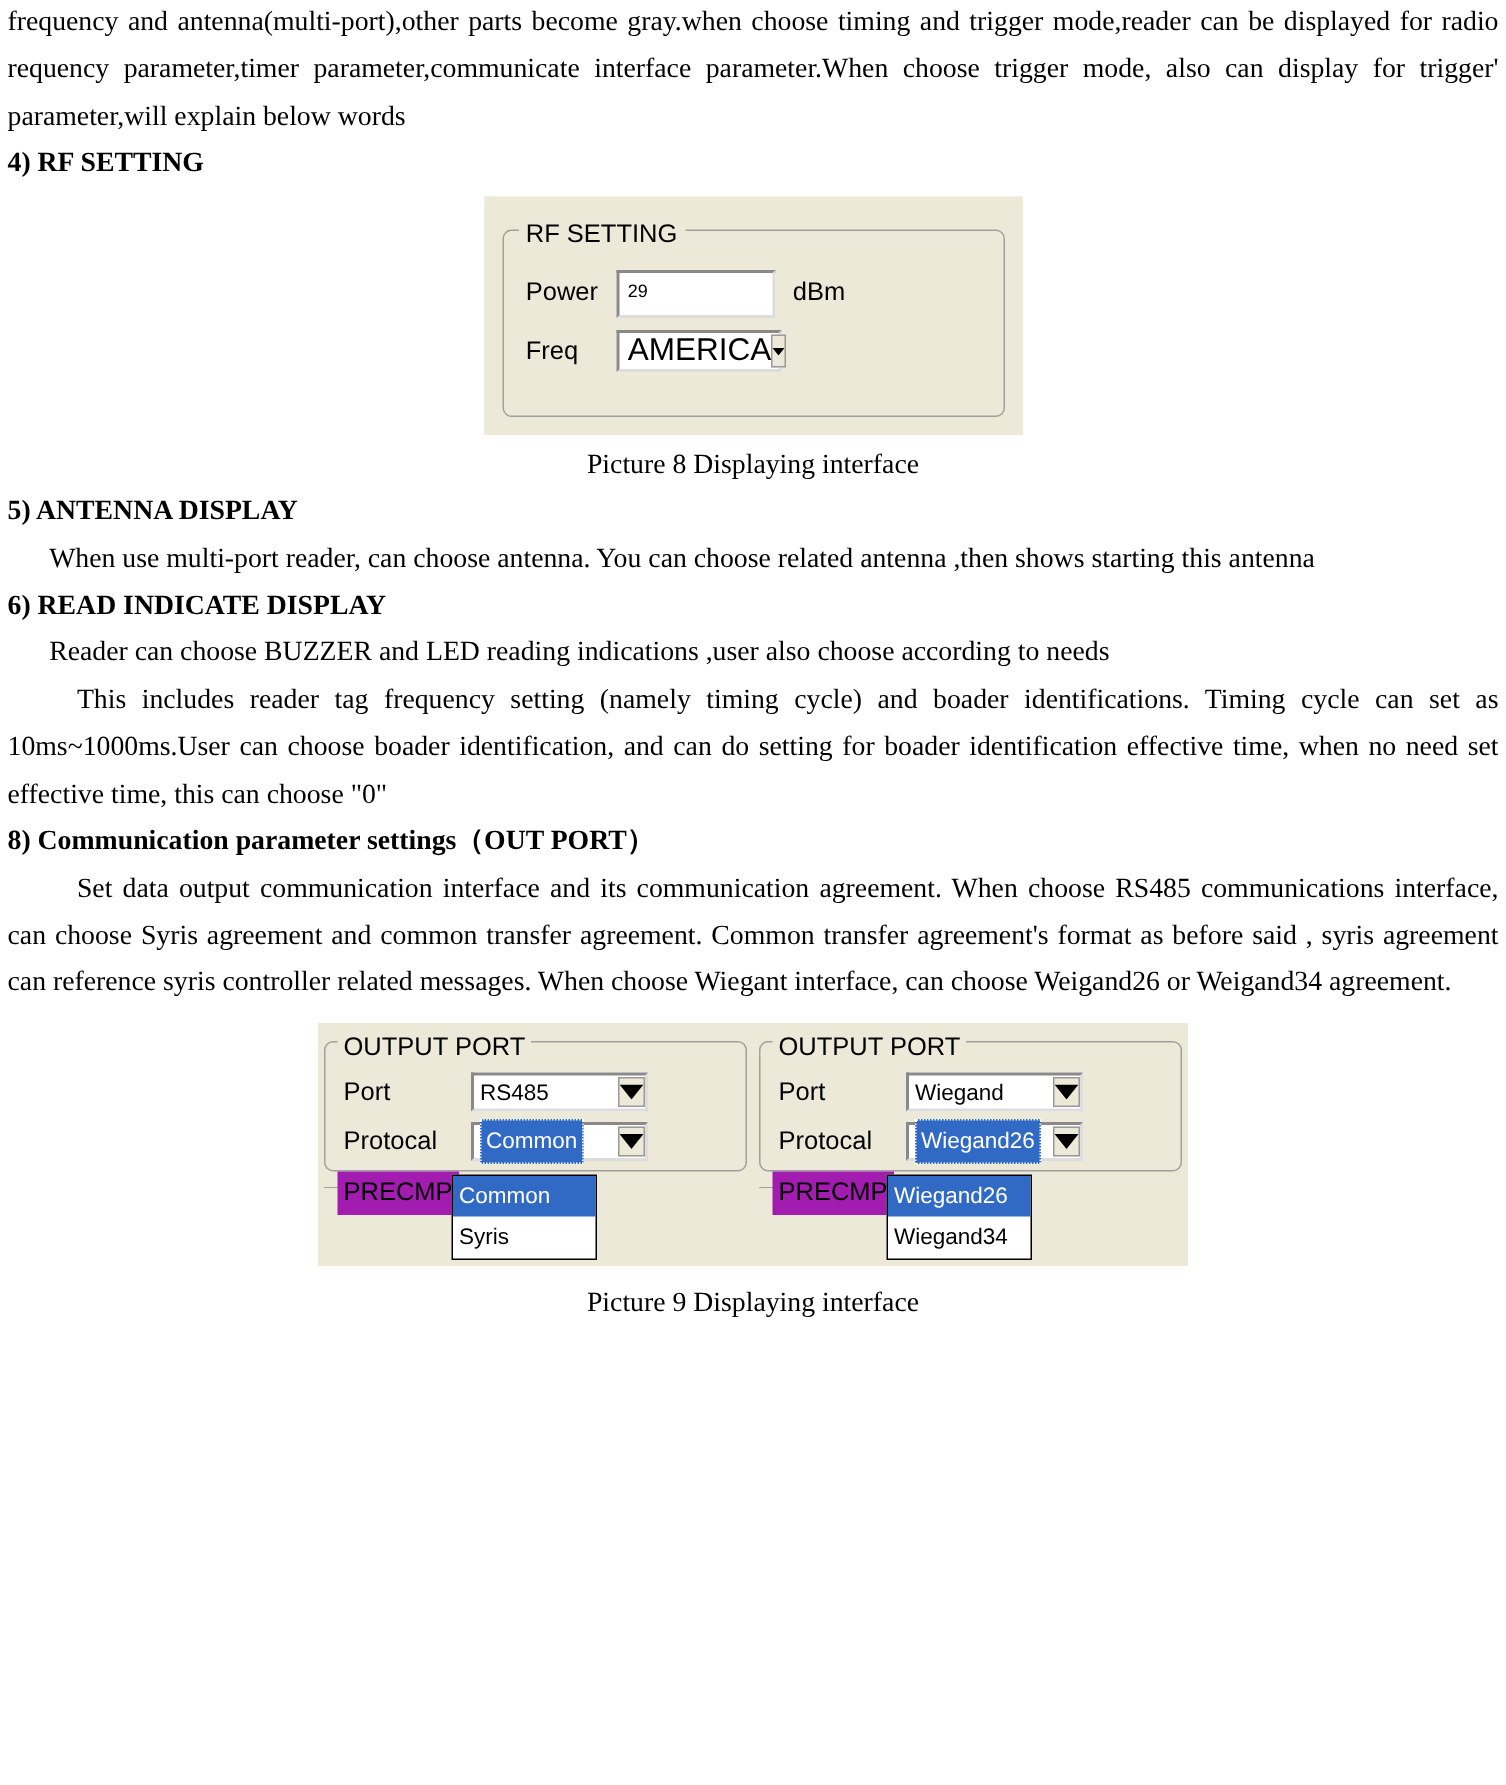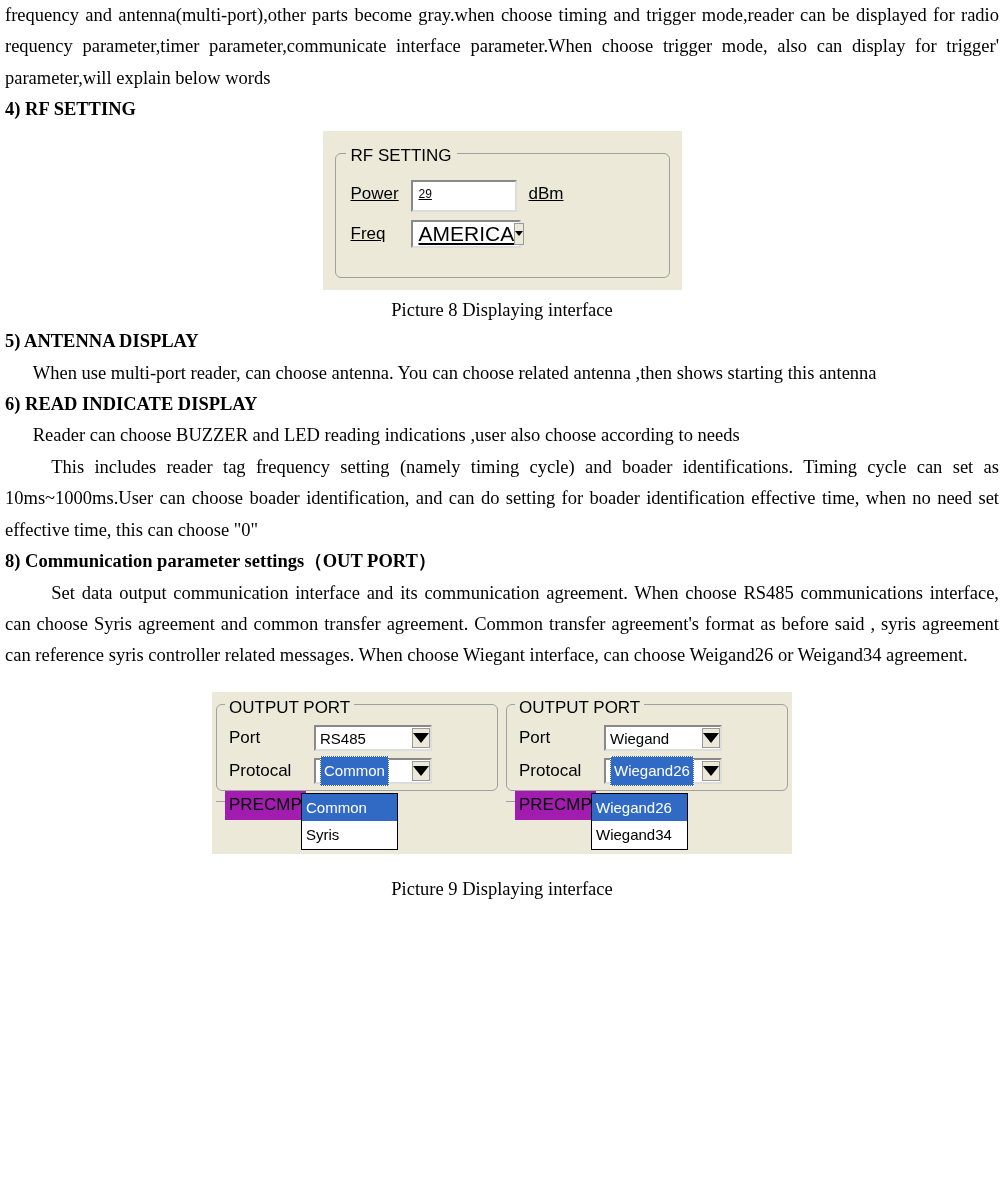--- a/index.html
+++ b/index.html
@@ -56,25 +56,24 @@
       position: absolute;
       top: -12px;
       left: 10px;
       background: #ece9d8;
       padding: 0 5px;
       font-family: Arial, sans-serif;
       font-size: 17px;
     }
     .row {
       display: flex;
-      align-items: flex-start;
+      align-items: center;
       margin: 8px 0;
       font-family: Arial, sans-serif;
       font-size: 17px;
-      text-decoration: underline;
     }
     .row-label {
       width: 60px;
     }
     .text-input {
       background: #fff;
       border: 2px inset #ddd;
       width: 90px;
       height: 24px;
       padding: 2px 6px;
@@ -109,21 +108,21 @@
       height: 5px;
     }
     .unit {
       margin-left: 12px;
     }
     
     
     .output-figs {
       display: flex;
       justify-content: center;
-      margin: 20px 0;
+      margin: 10px 0;
     }
     .output-figure {
       display: inline-block;
       background: #ece9d8;
       width: 290px;
       text-align: left;
       font-family: Arial, sans-serif;
       font-size: 17px;
       padding: 4px;
       box-sizing: border-box;

